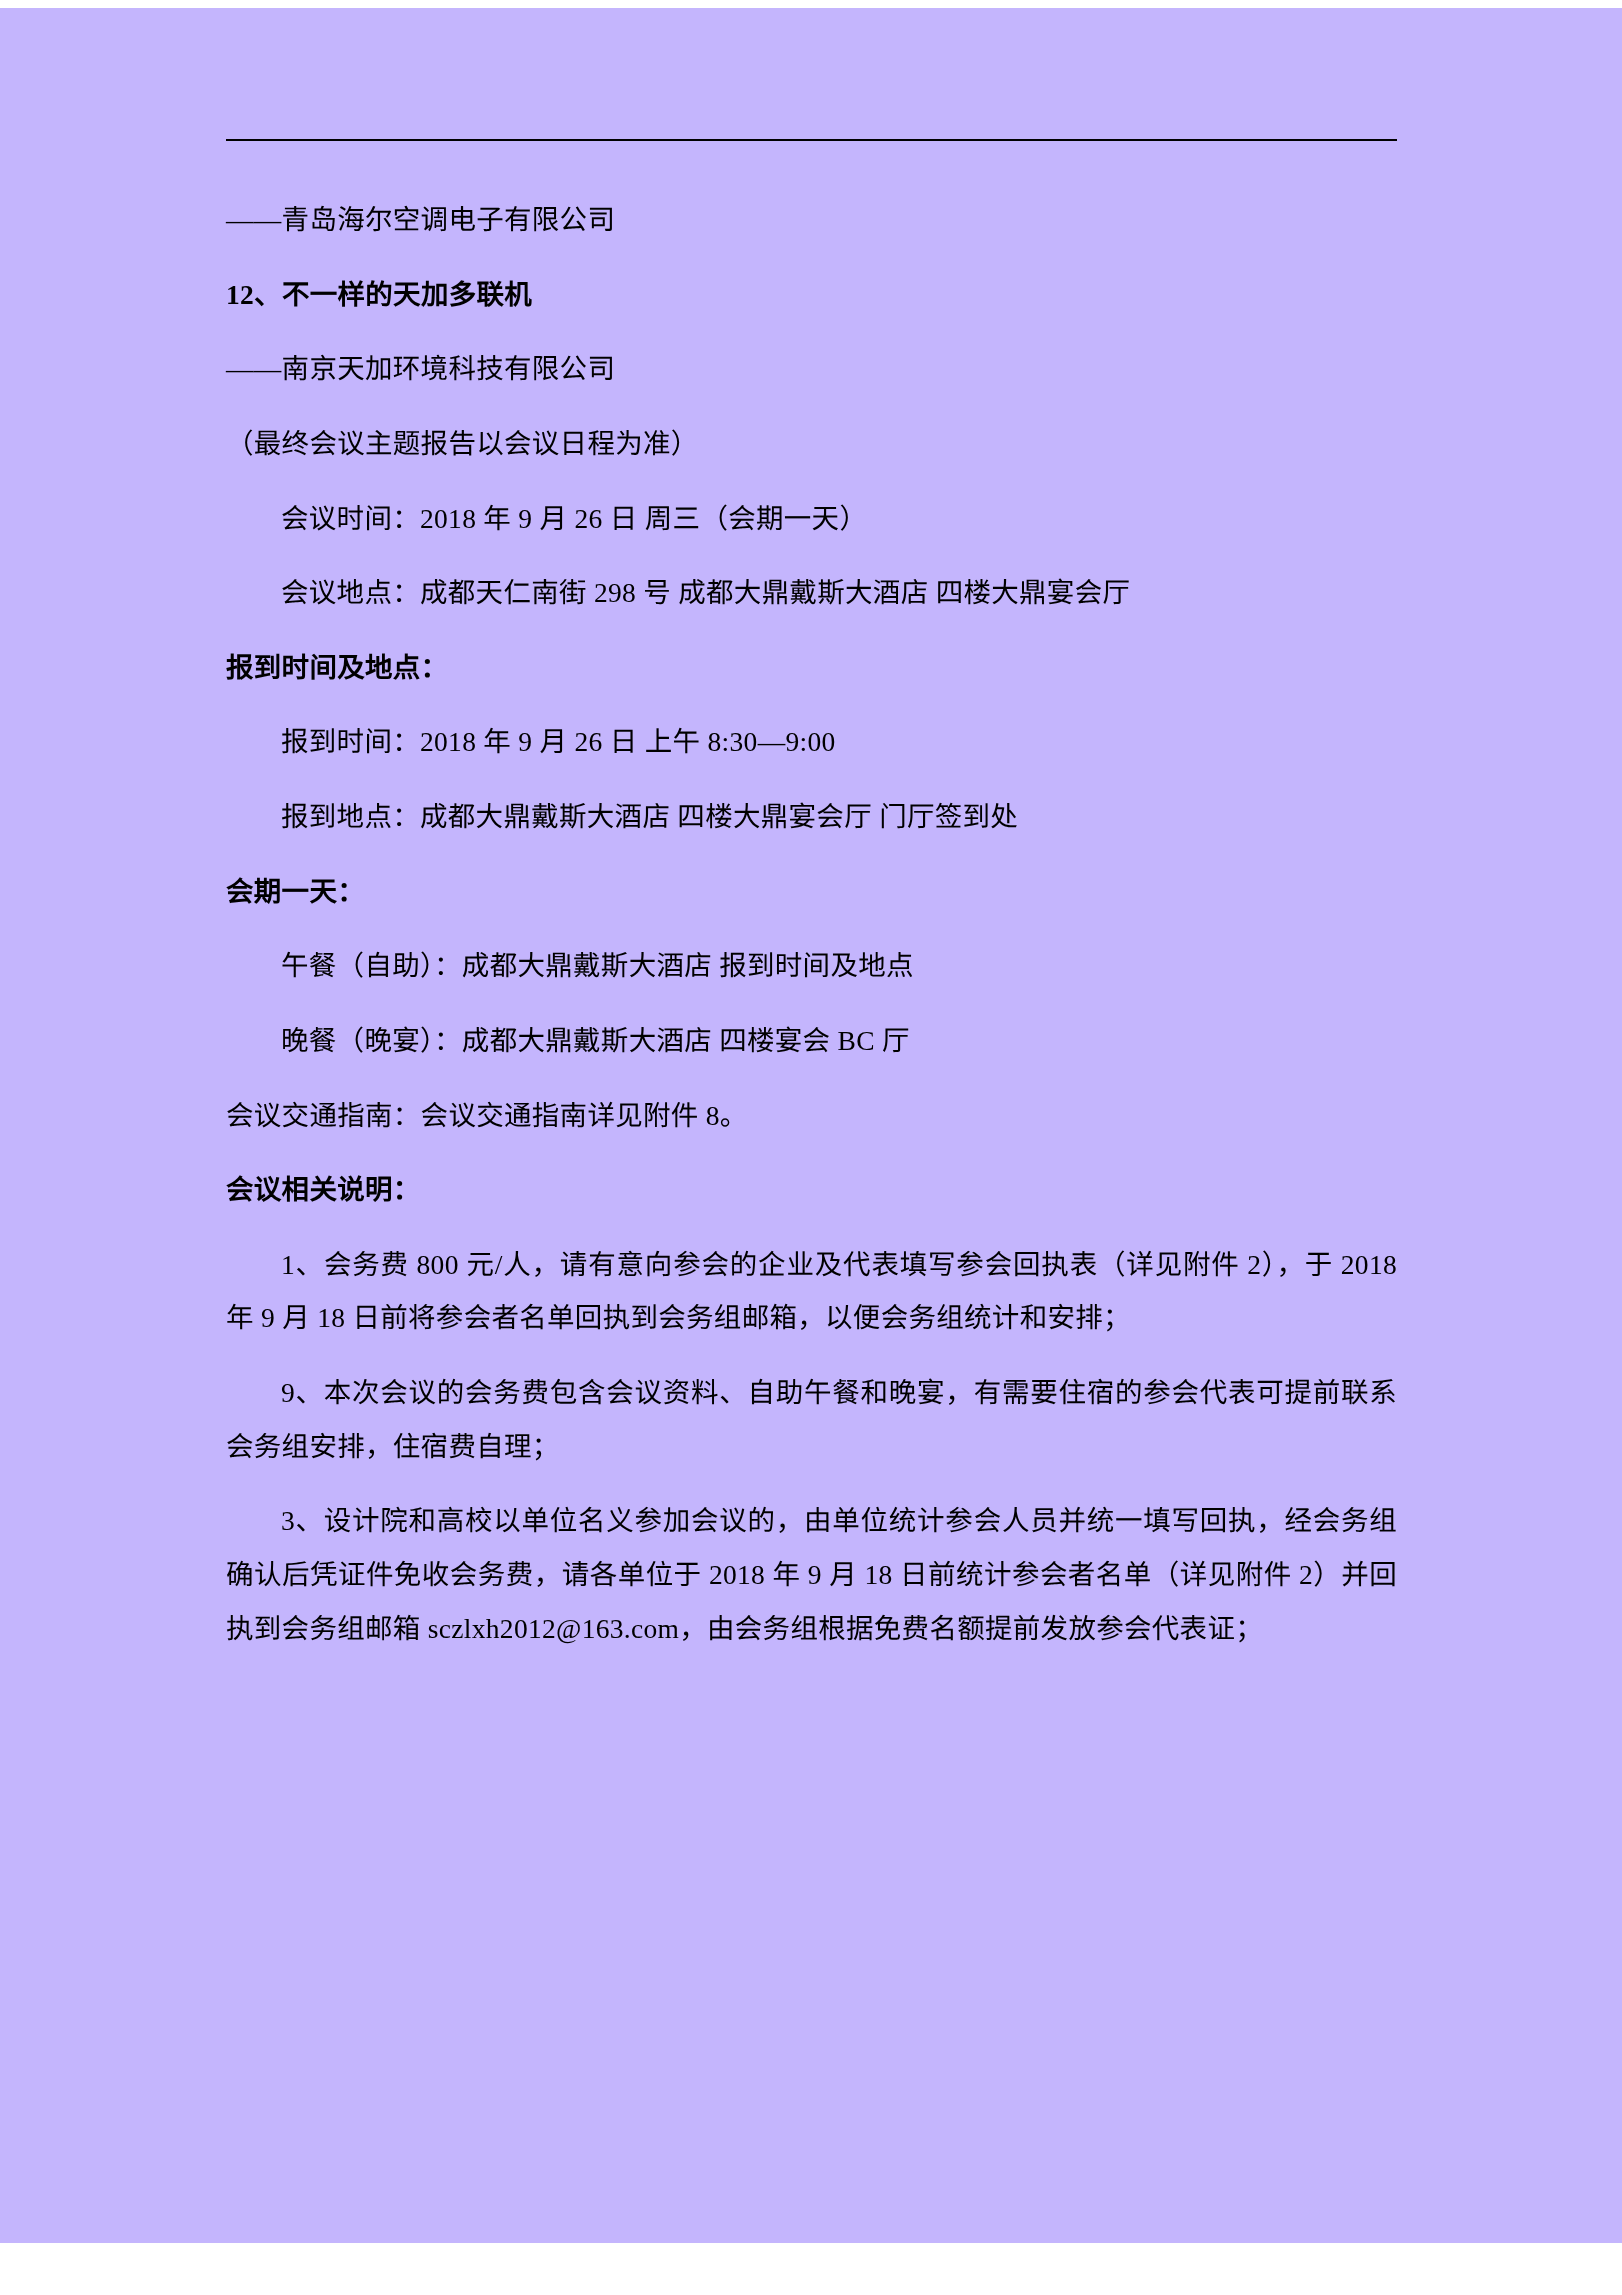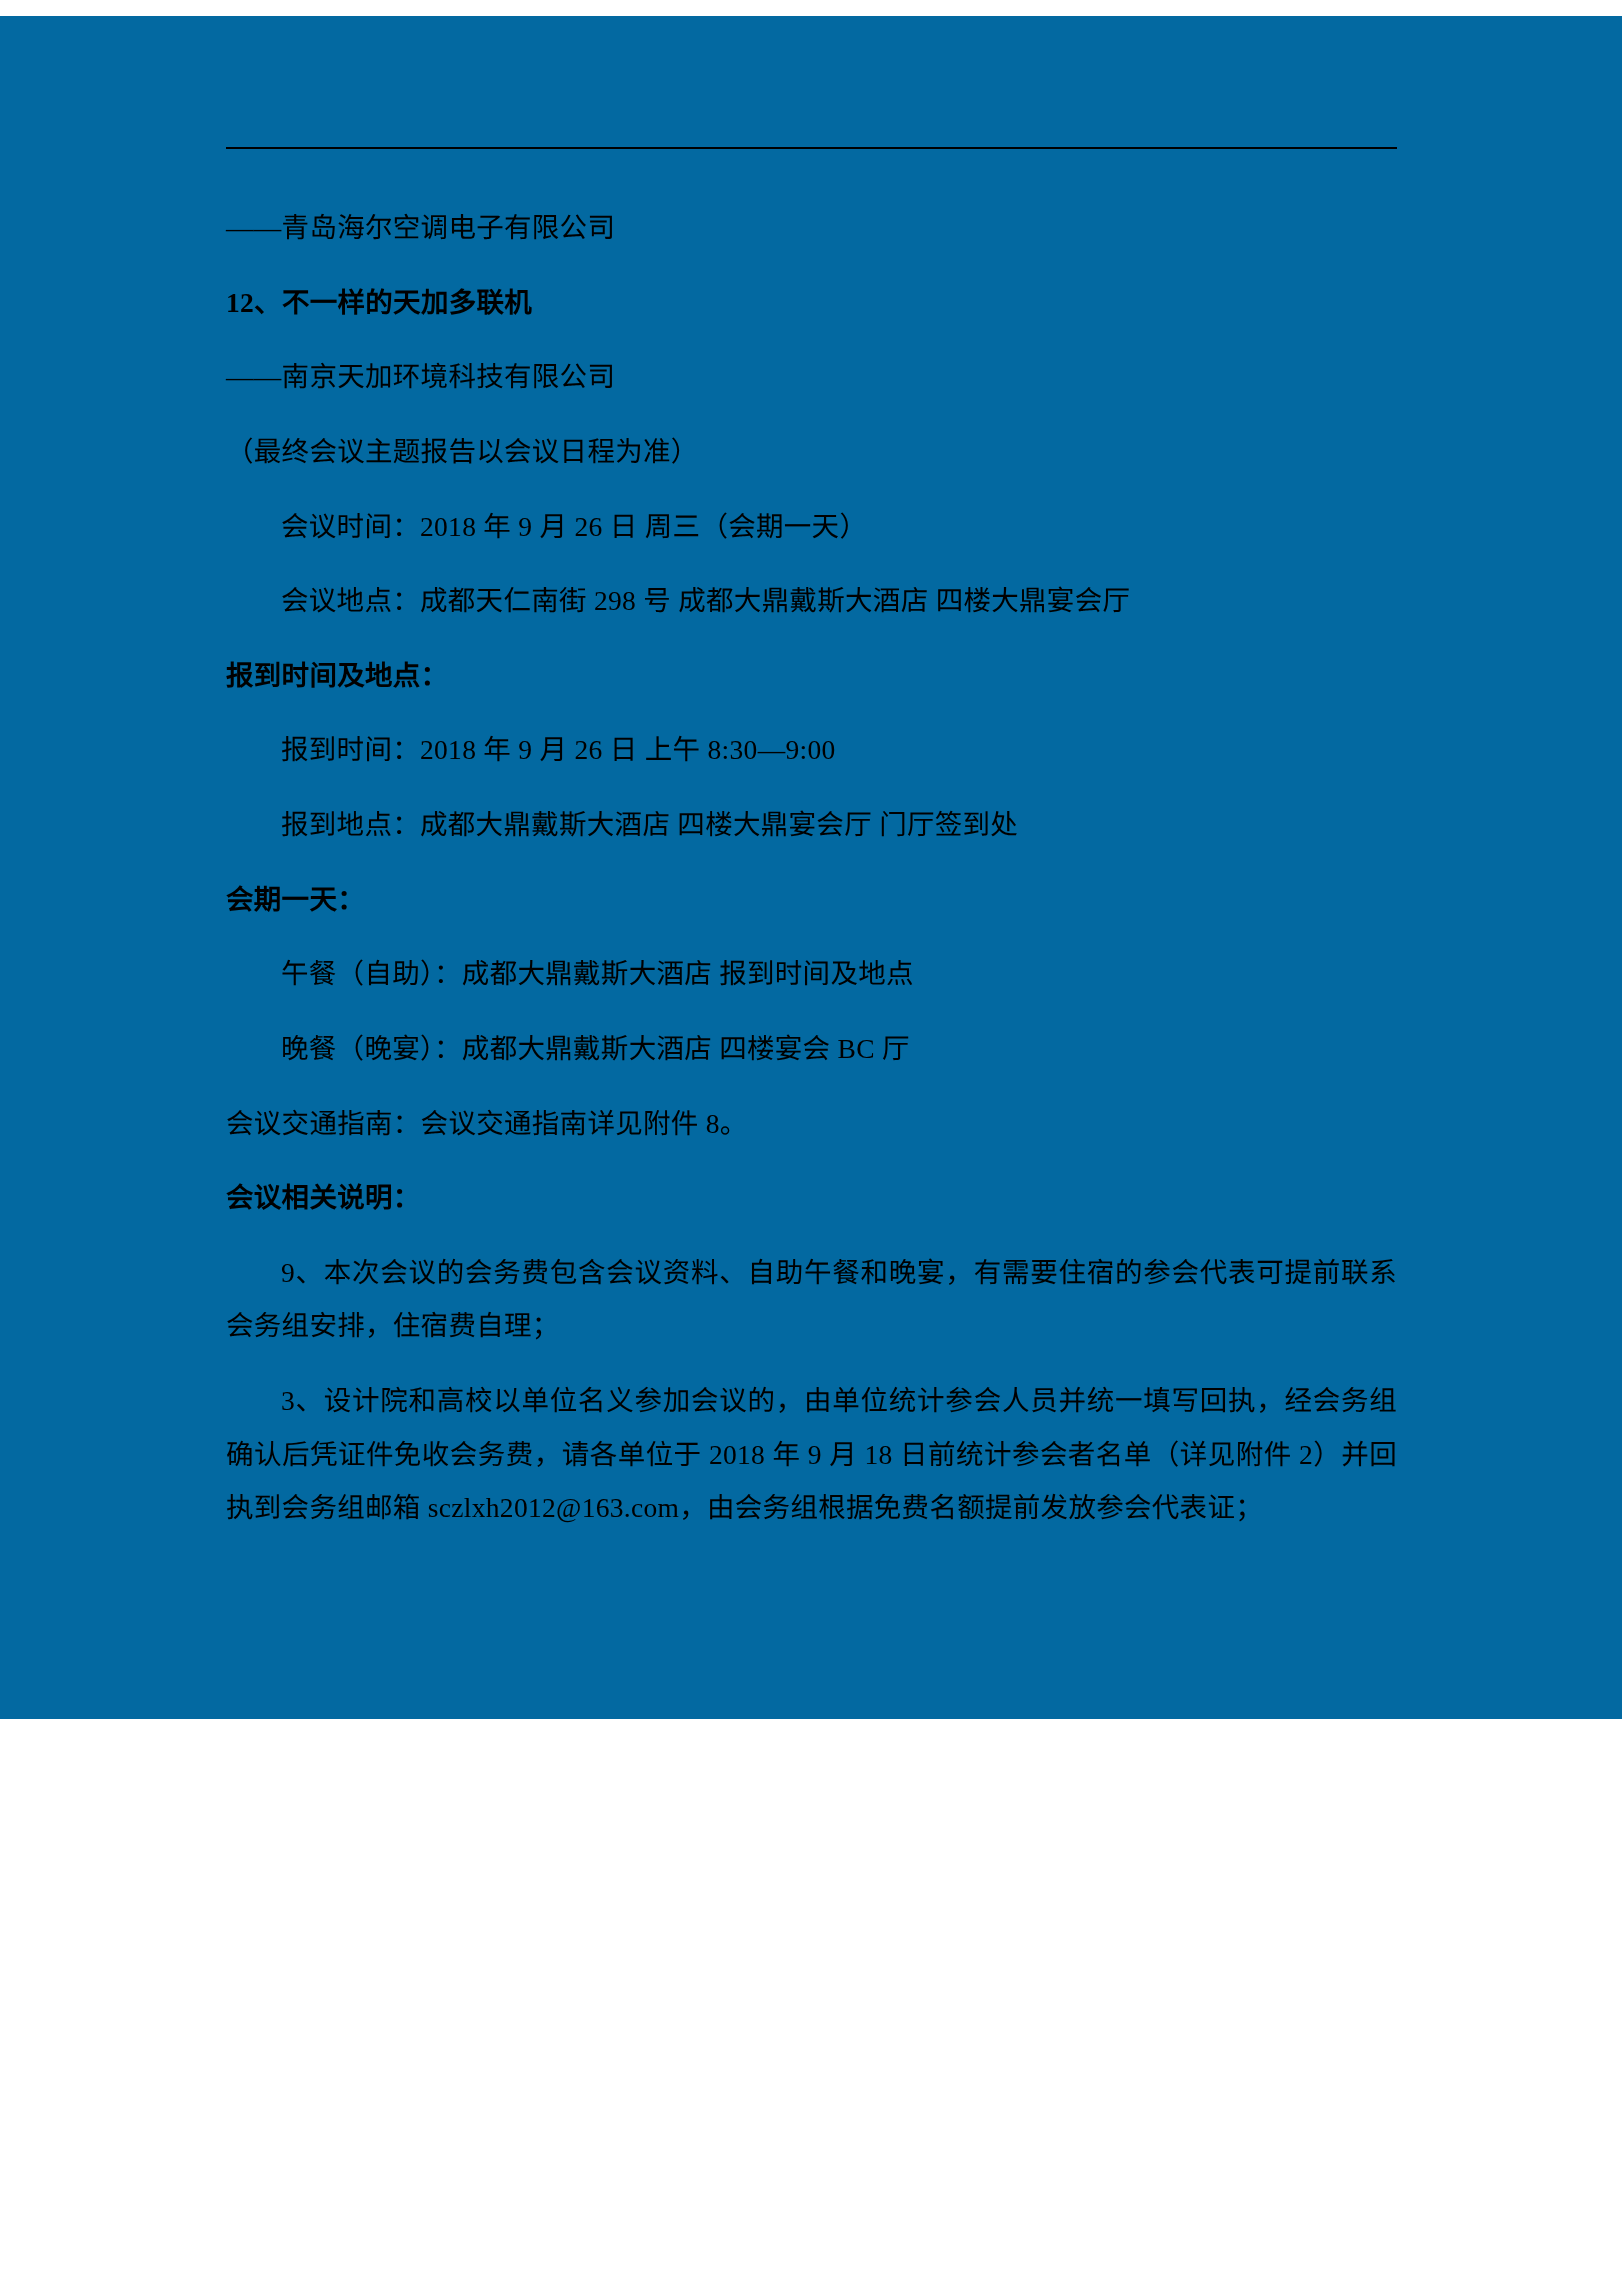--- a/index.html
+++ b/index.html
@@ -3,23 +3,23 @@
 <meta charset="utf-8">
 <style>
   html, body {
     margin: 0;
     padding: 0;
     background: #ffffff;
   }
   .page {
     position: relative;
     width: 1623px;
-    height: 1703px;
-    background: #0369a1;
-    margin: 16px auto;
+    height: 2235px;
+    background: #c4b5fd;
+    margin: 8px auto;
     box-sizing: border-box;
     font-family: "Liberation Serif", "DejaVu Serif", serif;
     color: #000000;
   }
   .content {
     position: absolute;
     left: 226px;
     top: 131px;
     width: 1171px;
   }
@@ -79,20 +79,21 @@
     <p class="para bold">会期一天：</p>
 
     <p class="para indent1">午餐（自助）：成都大鼎戴斯大酒店 报到时间及地点</p>
 
     <p class="para indent1">晚餐（晚宴）：成都大鼎戴斯大酒店 四楼宴会 BC 厅</p>
 
     <p class="para"><span class="inline-bold">会议交通指南：</span><span>会议交通指南详见附件 8。</span></p>
 
     <p class="para bold">会议相关说明：</p>
 
+    <p class="para first-indent">1、会务费 800 元/人，请有意向参会的企业及代表填写参会回执表（详见附件 2），于 2018 年 9 月 18 日前将参会者名单回执到会务组邮箱，以便会务组统计和安排；</p>
 
     <p class="para first-indent">9、本次会议的会务费包含会议资料、自助午餐和晚宴，有需要住宿的参会代表可提前联系会务组安排，住宿费自理；</p>
 
     <p class="para first-indent">3、设计院和高校以单位名义参加会议的，由单位统计参会人员并统一填写回执，经会务组确认后凭证件免收会务费，请各单位于 2018 年 9 月 18 日前统计参会者名单（详见附件 2）并回执到会务组邮箱 sczlxh2012@163.com，由会务组根据免费名额提前发放参会代表证；</p>
 
   </div>
 </div>
 
 
 </body></html>

